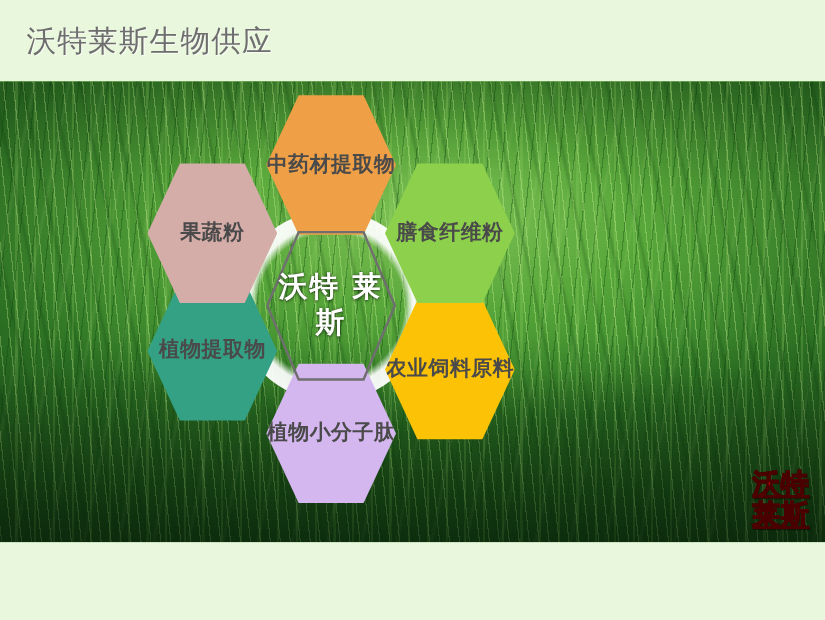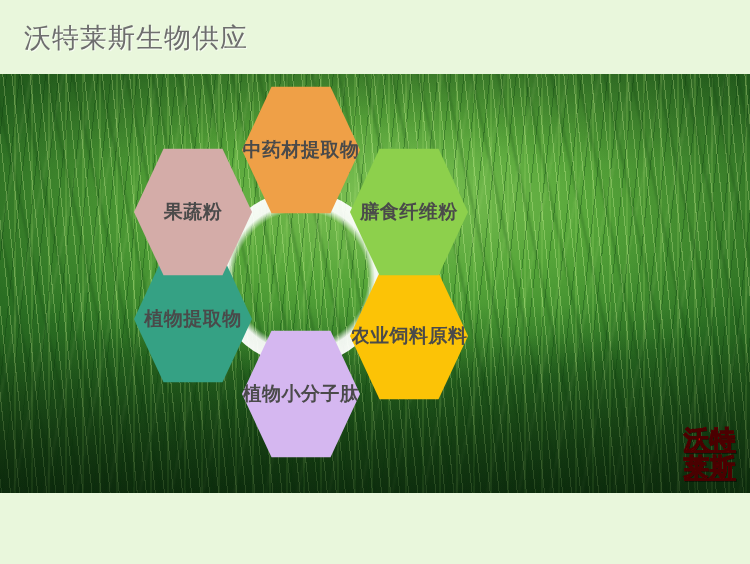--- a/index.html
+++ b/index.html
@@ -248,20 +248,29 @@
       <div class="hex hex-lowleft" style="background:#35a184;">
         <span>植物提</span>
         <span>取物</span>
       </div>
 
       <div class="hex hex-upleft" style="background:#d4aca8;">
         <span>果蔬粉</span>
         <span></span>
       </div>
 
+      <div class="hex-center">
+        <svg class="hex-center-outline" viewBox="0 0 118 140">
+          <polygon points="29.5,3 88.5,3 117,70 88.5,137 29.5,137 1,70" fill="none" stroke="#6f6f6f" stroke-width="2.2"></polygon>
+        </svg>
+        <div class="center-text">
+          <span>沃特</span>
+          <span>莱斯</span>
+        </div>
+      </div>
 
     </div>
 
     <div class="watermark">
       <span>沃特</span>
       <span>莱斯</span>
     </div>
   </div>
 
   <div class="footer"></div>

